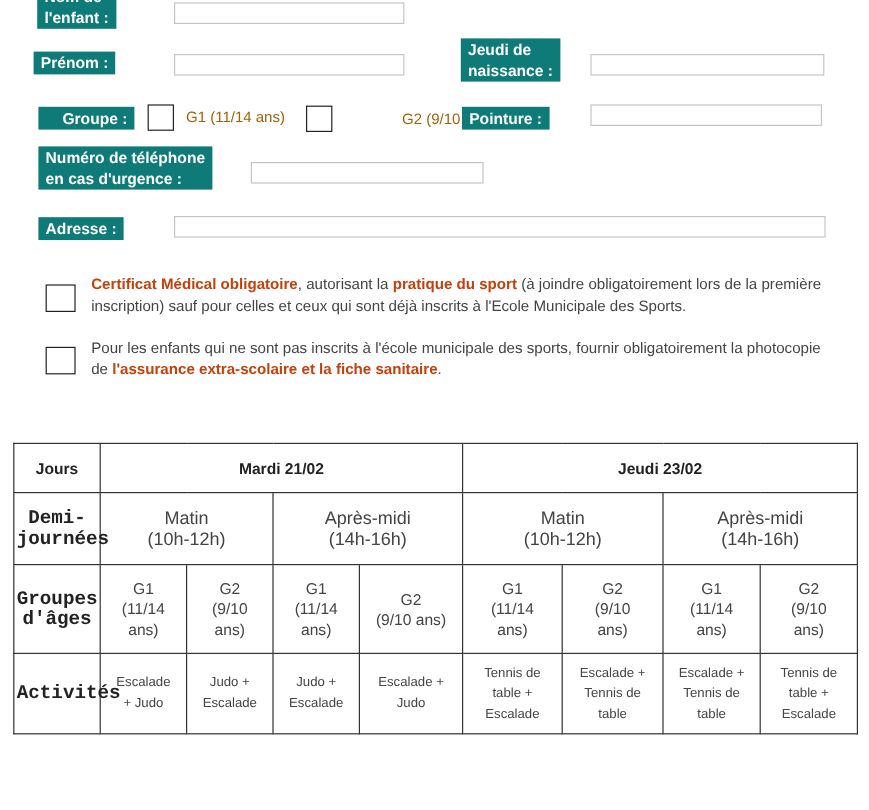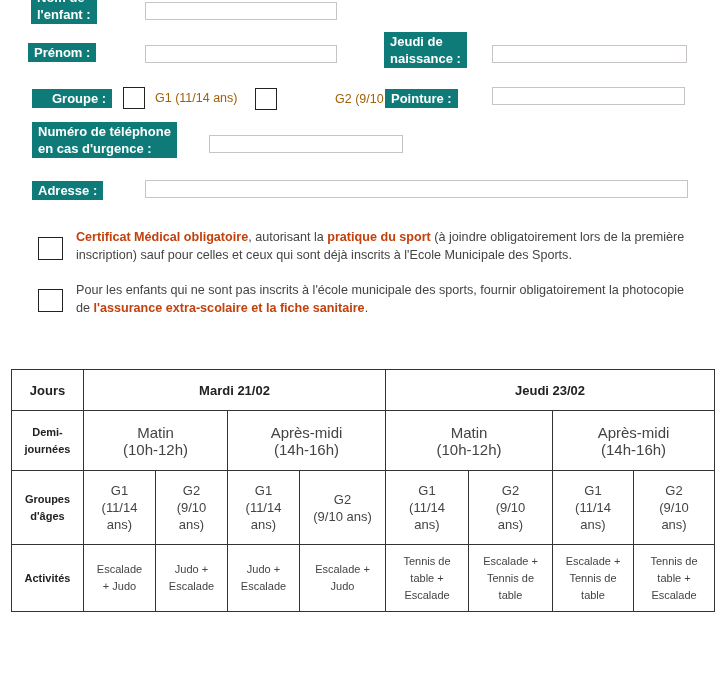--- a/index.html
+++ b/index.html
@@ -25,21 +25,21 @@
   }
   .para b { color: #c2410c; }
   table.sched {
     position: absolute; left: 11px; top: 341px; width: 703px;
     border-collapse: collapse; table-layout: fixed; font-size: 12.5px; color: #333; margin-top: 28px;
   }
   table.sched td {
     border: 1.3px solid #333; text-align: center; vertical-align: middle; padding: 0 2px;
     line-height: 17px;
   }
-  .rowhead { font-weight: bold; font-size: 11px; color: #222; }
+  .rowhead { font-weight: bold; font-size: 16px; color: #222; font-family: Liberation Mono, monospace; }
   .dayhead { font-weight: bold; font-size: 13px; color: #222; }
   .slot { font-size: 15px; color: #444; }
   .grp { font-size: 13px; color: #444; line-height: 20px; }
   .act { font-size: 11px; color: #444; line-height: 15px; }
   .pick {
     display: inline-block; width: 37px; height: 40px; border: 1.6px solid #222; box-sizing: border-box; vertical-align: middle;
   }
 </style>
 </head>
 <body>

